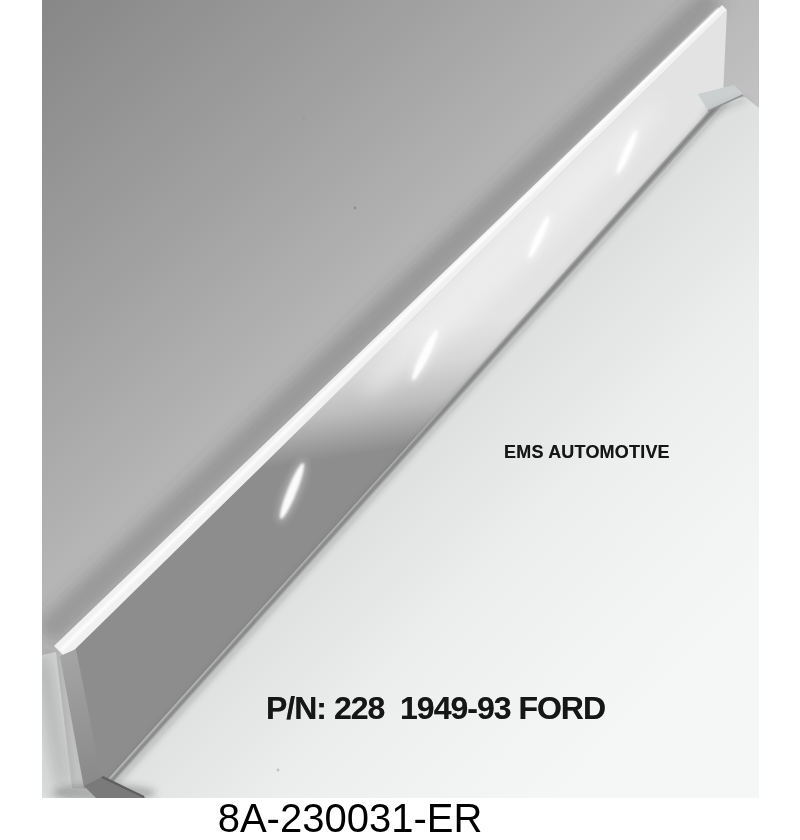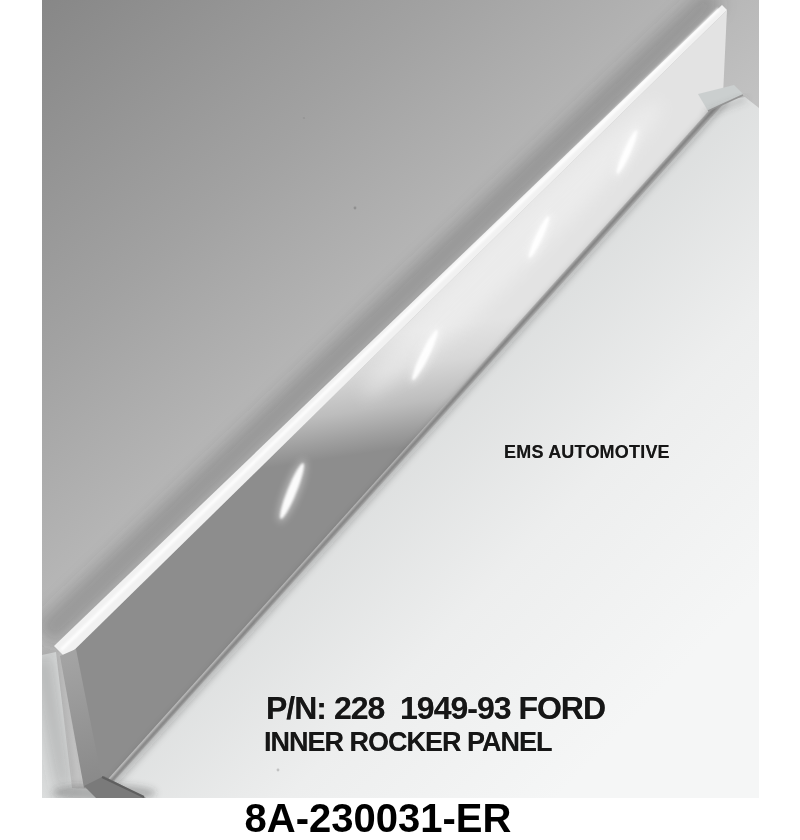--- a/index.html
+++ b/index.html
@@ -38,25 +38,24 @@
   .brand  { left: 462px; top: 443px; font-size: 18px; letter-spacing: 0.2px; }
   .pn     { left: 224px; top: 692px; font-size: 32px; letter-spacing: -1px; }
   .pname  { left: 222px; top: 728px; font-size: 27px; letter-spacing: -1px; }
   .caption {
     position: absolute;
     left: 0;
     top: 797px;
     width: 700px;
     text-align: center;
     font-size: 40px;
-    font-weight: bold;
+    font-weight: normal;
     color: #000000;
     letter-spacing: 0px;
     line-height: 1.05;
-    padding-left: 28px;
   }
 </style>
 </head>
 <body>
 
 <div class="stage">
 
   <div class="photo" title="Grayscale photograph of a long L-shaped steel inner rocker panel lying diagonally on a seamless gray backdrop">
 
     <svg width="717" height="798" viewBox="0 0 717 798" xmlns="http://www.w3.org/2000/svg">
@@ -157,18 +156,17 @@
         </g>
         <g transform="translate(250,491) rotate(-68)">
           <ellipse rx="34" ry="7.5" fill="#ffffff" opacity="0.35" filter="url(#blur4)"></ellipse>
           <ellipse rx="30" ry="4.5" fill="#ffffff" opacity="0.95" filter="url(#blur1)"></ellipse>
         </g>
       </g>
     </svg>
 
     <div class="overlay-text brand">EMS AUTOMOTIVE</div>
     <div class="overlay-text pn">P/N: 228  1949-93 FORD</div>
-    <div class="overlay-text pname">INNER ROCKER PANEL</div>
   </div>
 
   <div class="caption">8A-230031-ER</div>
 
 </div>
 
 </body></html>

